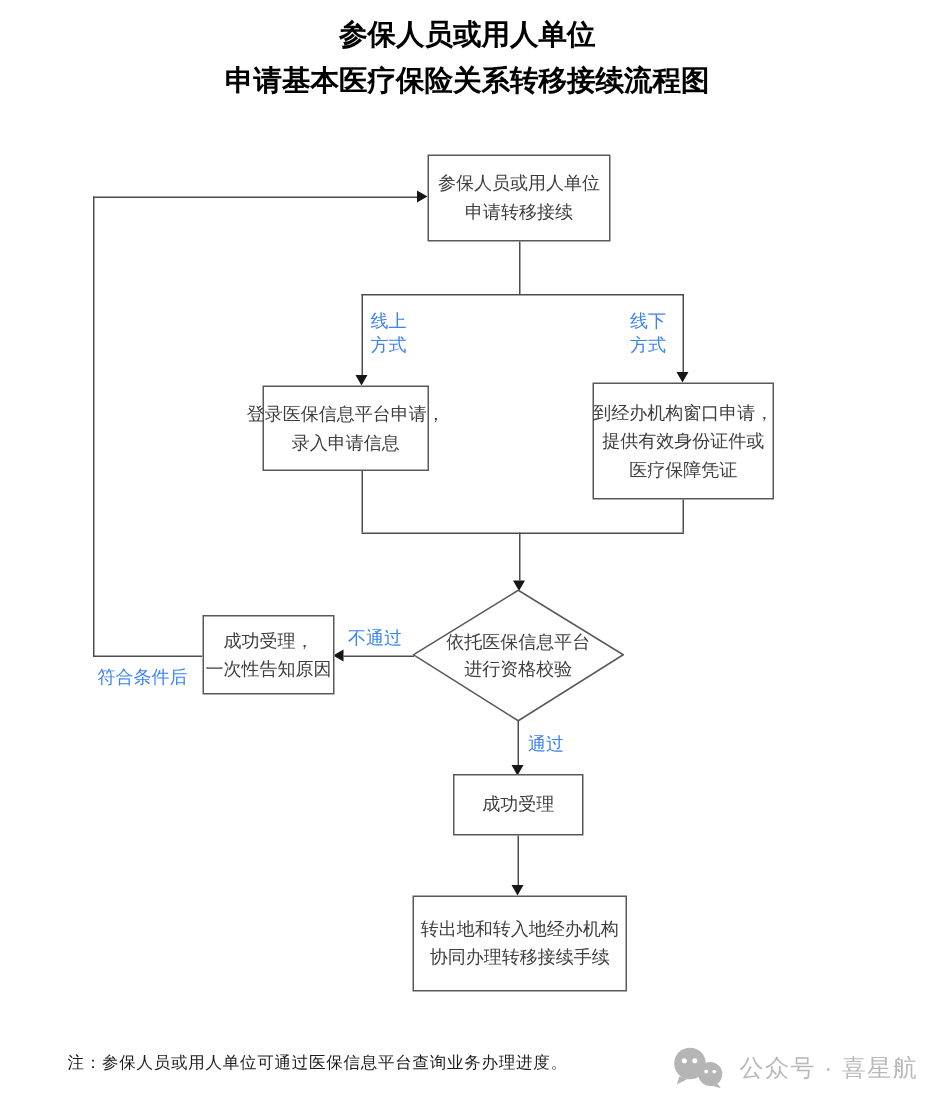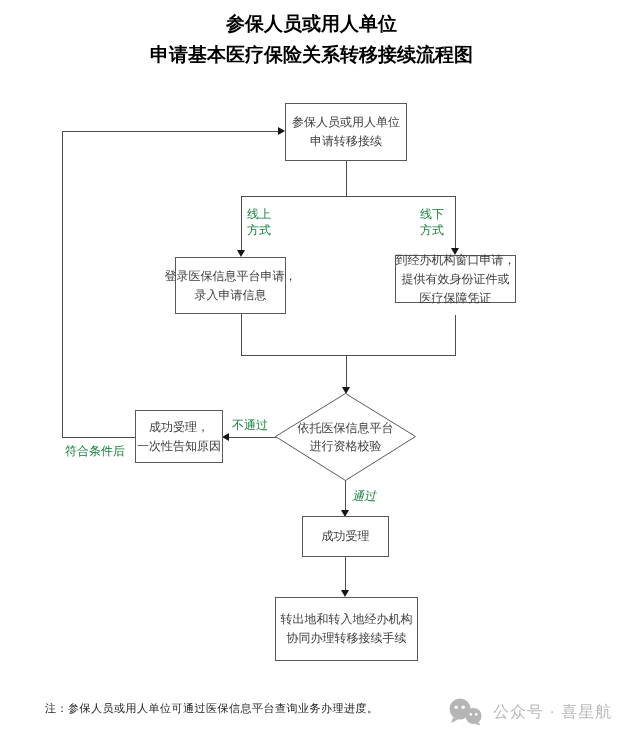--- a/index.html
+++ b/index.html
@@ -25,21 +25,21 @@
   }
 
   .hl { position:absolute; height:1px; background:#4d4d4d; }
   .vl { position:absolute; width:1px;  background:#4d4d4d; }
 
   .arr { position:absolute; width:0; height:0; }
   .arr-down  { border-left:4px solid transparent; border-right:4px solid transparent; border-top:7px solid #161616; }
   .arr-right { border-top:4px solid transparent; border-bottom:4px solid transparent; border-left:7px solid #161616; }
   .arr-left  { border-top:4px solid transparent; border-bottom:4px solid transparent; border-right:7px solid #161616; }
 
-  .lbl { position:absolute; font-size:12px; line-height:16px; color:#15803d; white-space:nowrap; }
+  .lbl { position:absolute; font-size:12px; line-height:16px; color:#3b82f6; white-space:nowrap; }
 
   .diamond-svg { position:absolute; left:275px; top:393px; }
   .diamond-text {
     position:absolute; left:280px; top:419px; width:131px;
     text-align:center; font-size:12px; line-height:18px; color:#3d3d3d;
   }
 
   .note {
     position:absolute; left:45px; top:701px;
     font-family:"Liberation Serif", serif; font-size:11px; color:#1c1c1c;
@@ -96,33 +96,33 @@
   <div class="lbl" style="left:247px; top:206px;">
     <div>线上</div>
     <div>方式</div>
   </div>
   <div class="lbl" style="left:420px; top:206px;">
     <div>线下</div>
     <div>方式</div>
   </div>
   <div class="lbl" style="left:232px; top:417px;">不通过</div>
   <div class="lbl" style="left:65px; top:412px;margin-top:31px;">符合条件后</div>
-  <div class="lbl" style="left:352px; top:488px;font-style:italic;">通过</div>
+  <div class="lbl" style="left:352px; top:488px;">通过</div>
 
   <div class="node" style="left:285px; top:103px; width:122px; height:58px;">
     <div>参保人员或用人单位</div>
     <div>申请转移接续</div>
   </div>
 
   <div class="node" style="left:175px; top:257px; width:111px; height:57px;">
     <div>登录医保信息平台申请，</div>
     <div>录入申请信息</div>
   </div>
 
-  <div class="node" style="left:395px; top:255px; width:121px; height:48px;">
+  <div class="node" style="left:395px; top:255px; width:121px; height:78px;">
     <div>到经办机构窗口申请，</div>
     <div>提供有效身份证件或</div>
     <div>医疗保障凭证</div>
   </div>
 
   <svg class="diamond-svg" width="141" height="88">
     <polygon points="70.5,0.5 140.5,43.5 70.5,87.5 0.5,43.5" fill="#ffffff" stroke="#595959" stroke-width="1"></polygon>
   </svg>
   <div class="diamond-text">
     <div>依托医保信息平台</div>

